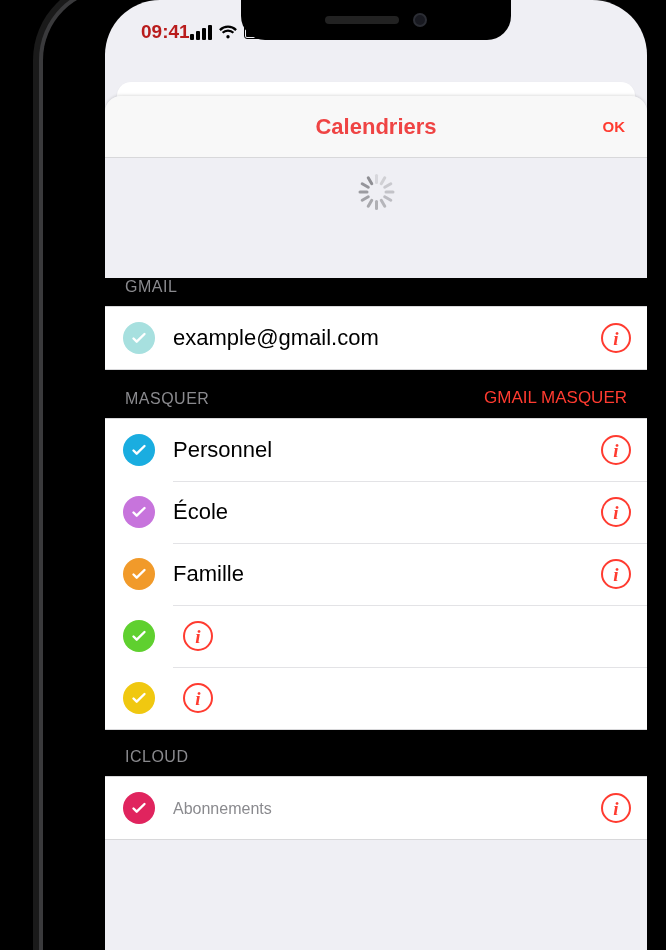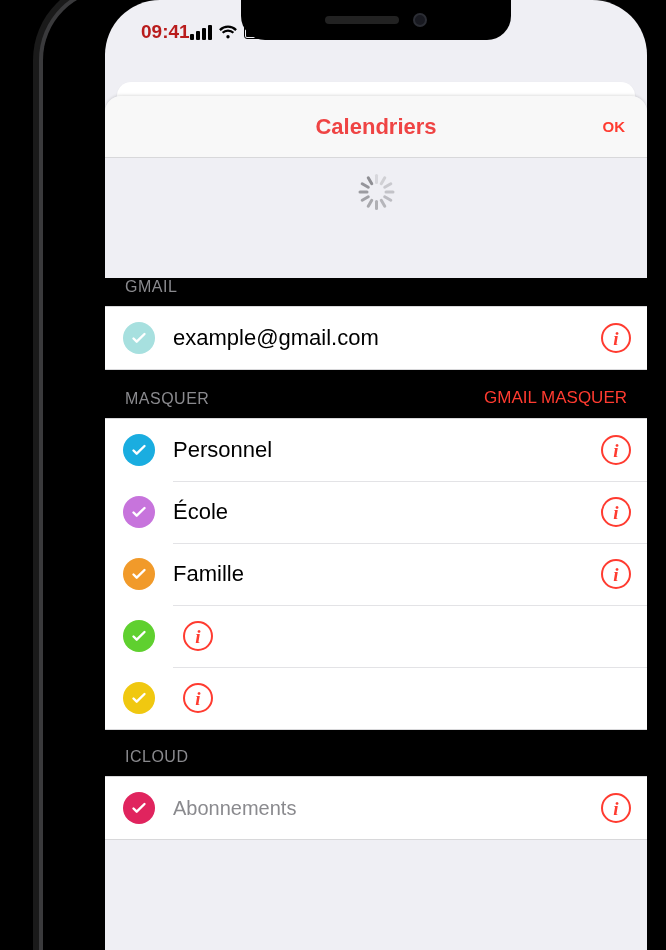--- a/index.html
+++ b/index.html
@@ -116,21 +116,21 @@
     content:""; position:absolute; top:0; left:68px; right:0; height:1px; background:#e3e3e6;
   }
   .check {
     width:32px; height:32px; border-radius:50%;
     display:flex; align-items:center; justify-content:center;
     flex-shrink:0; margin-right:18px;
   }
   .check svg { width:16px; height:16px; }
   .row-text { flex:1; display:flex; flex-direction:column; justify-content:center; padding:8px 0;}
   .row-title { font-size:22px; color:#000; line-height:1.2; }
-  .row-sub { font-size:20px; color:#8a8a8e; margin-top:1px; }
+  .row-sub { font-size:16px; color:#8a8a8e; margin-top:1px; }
   .info {
     width:30px; height:30px; border:2px solid #ff3b30; border-radius:50%;
     display:flex; align-items:center; justify-content:center;
     flex-shrink:0; margin-left:10px;
   }
   .info-i {
     font-family: Georgia, 'Times New Roman', serif;
     font-style: italic;
     font-weight:600; font-size:19px;
     color:#ff3b30; line-height:1;

